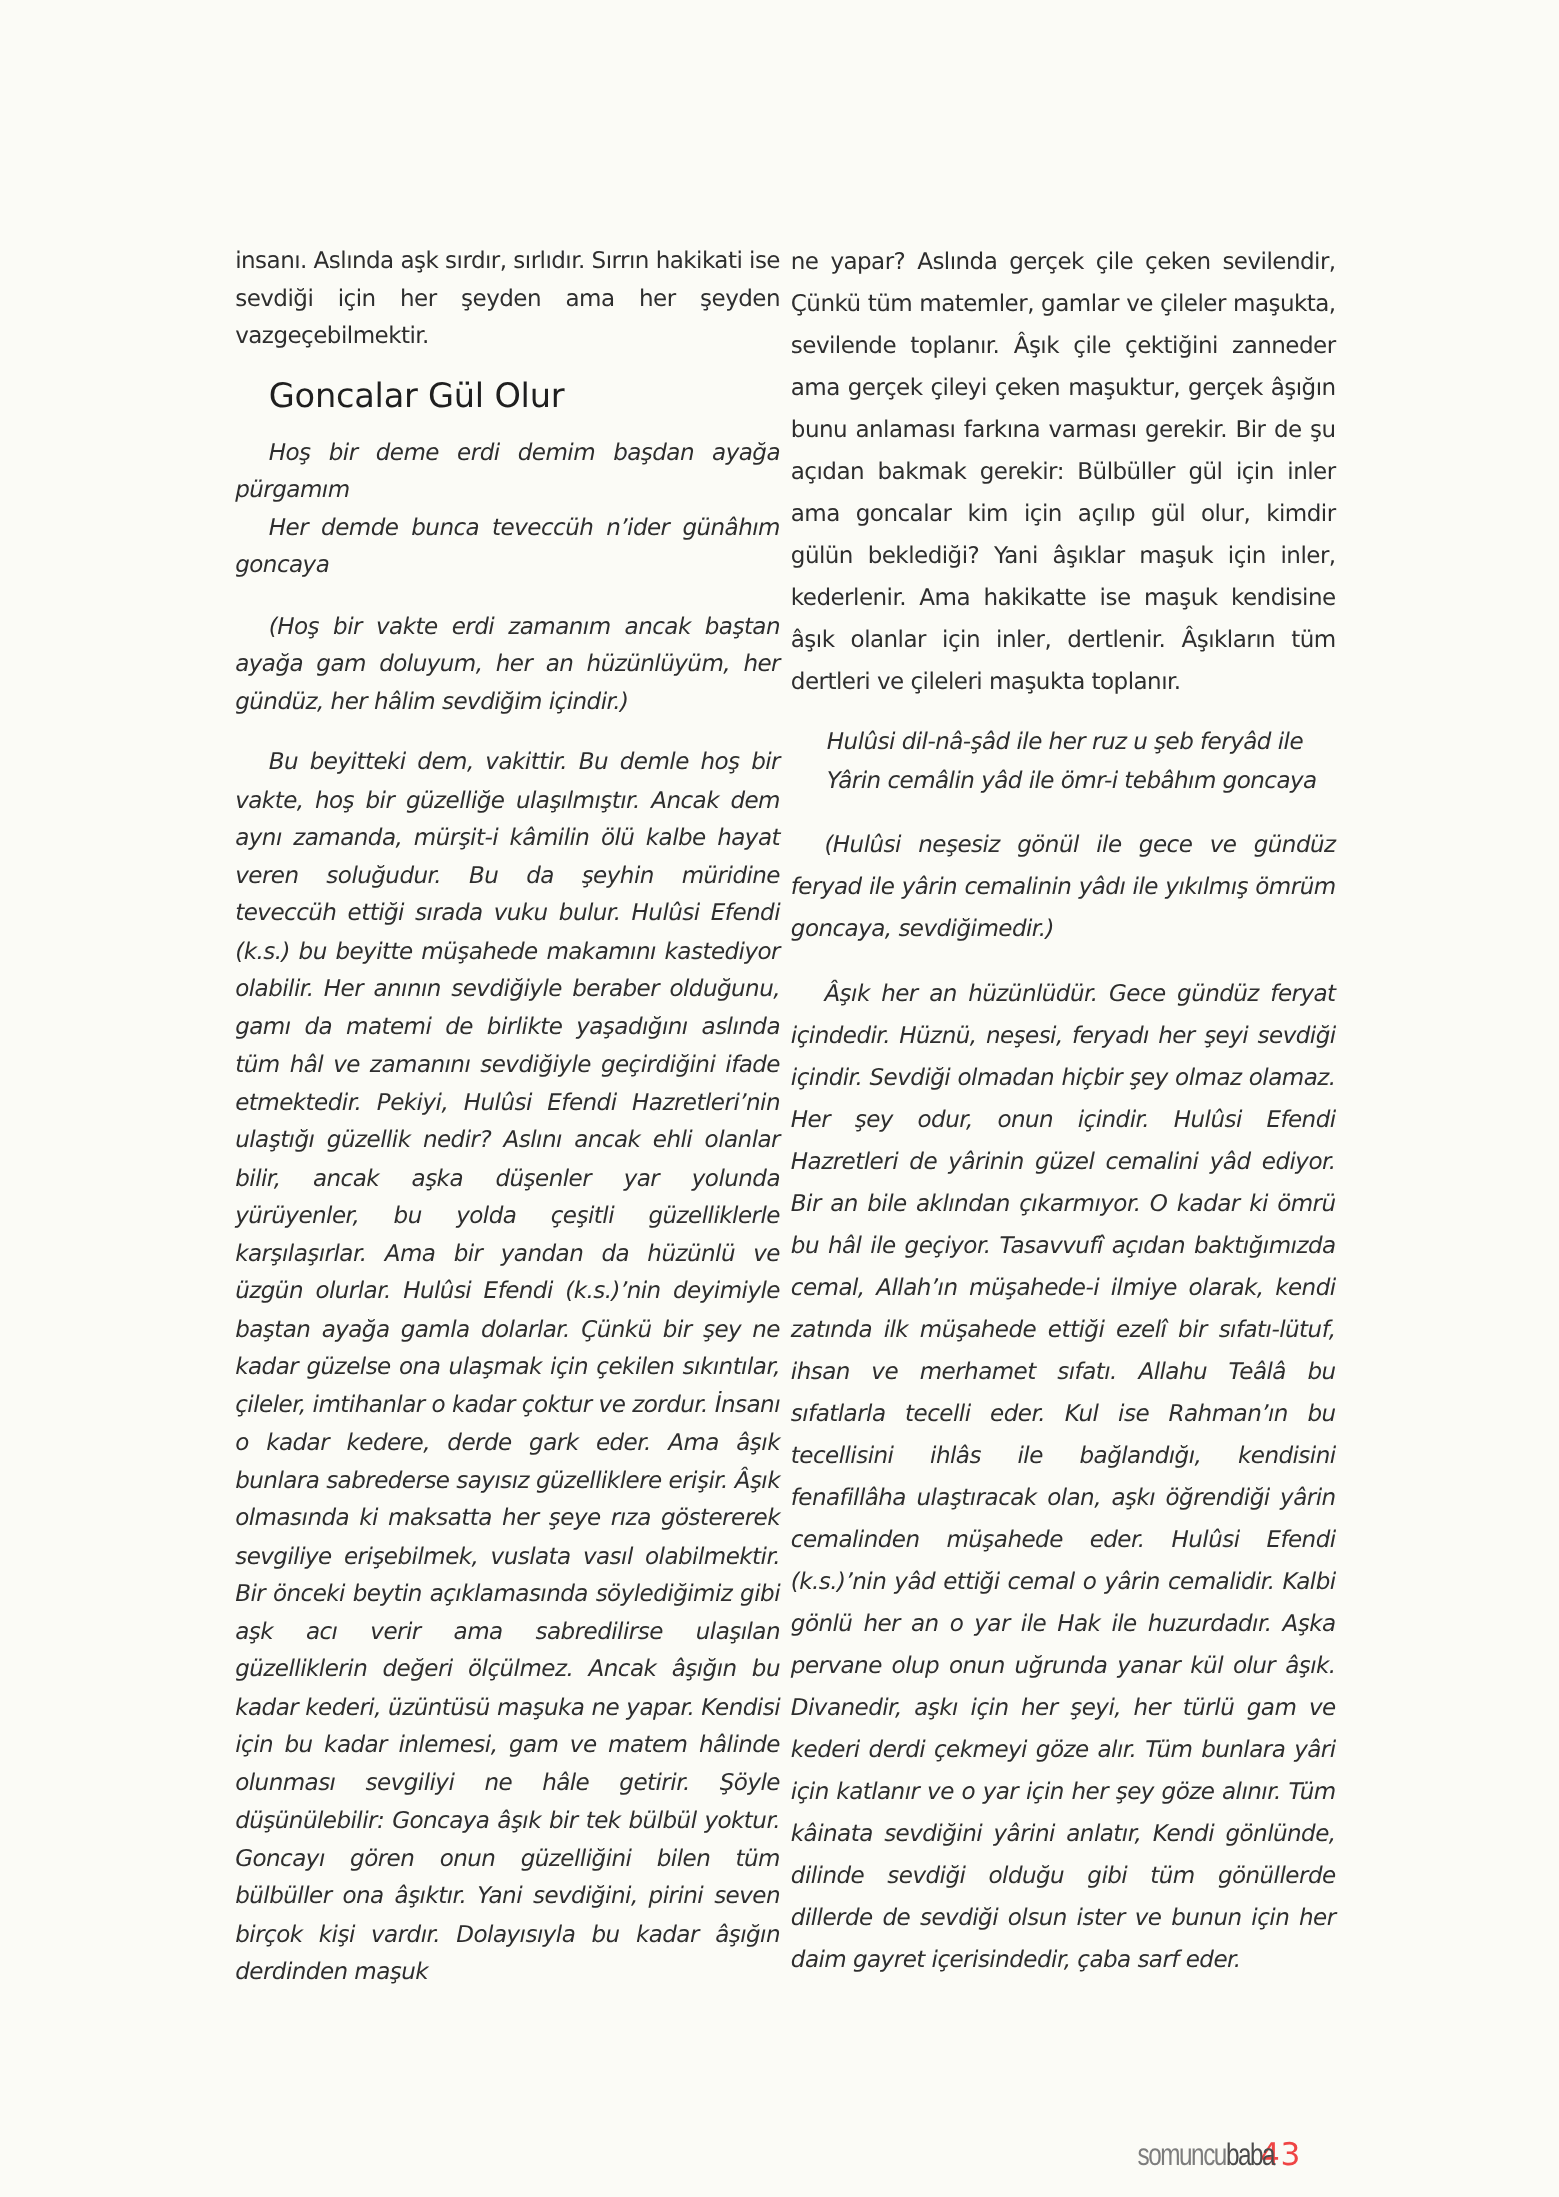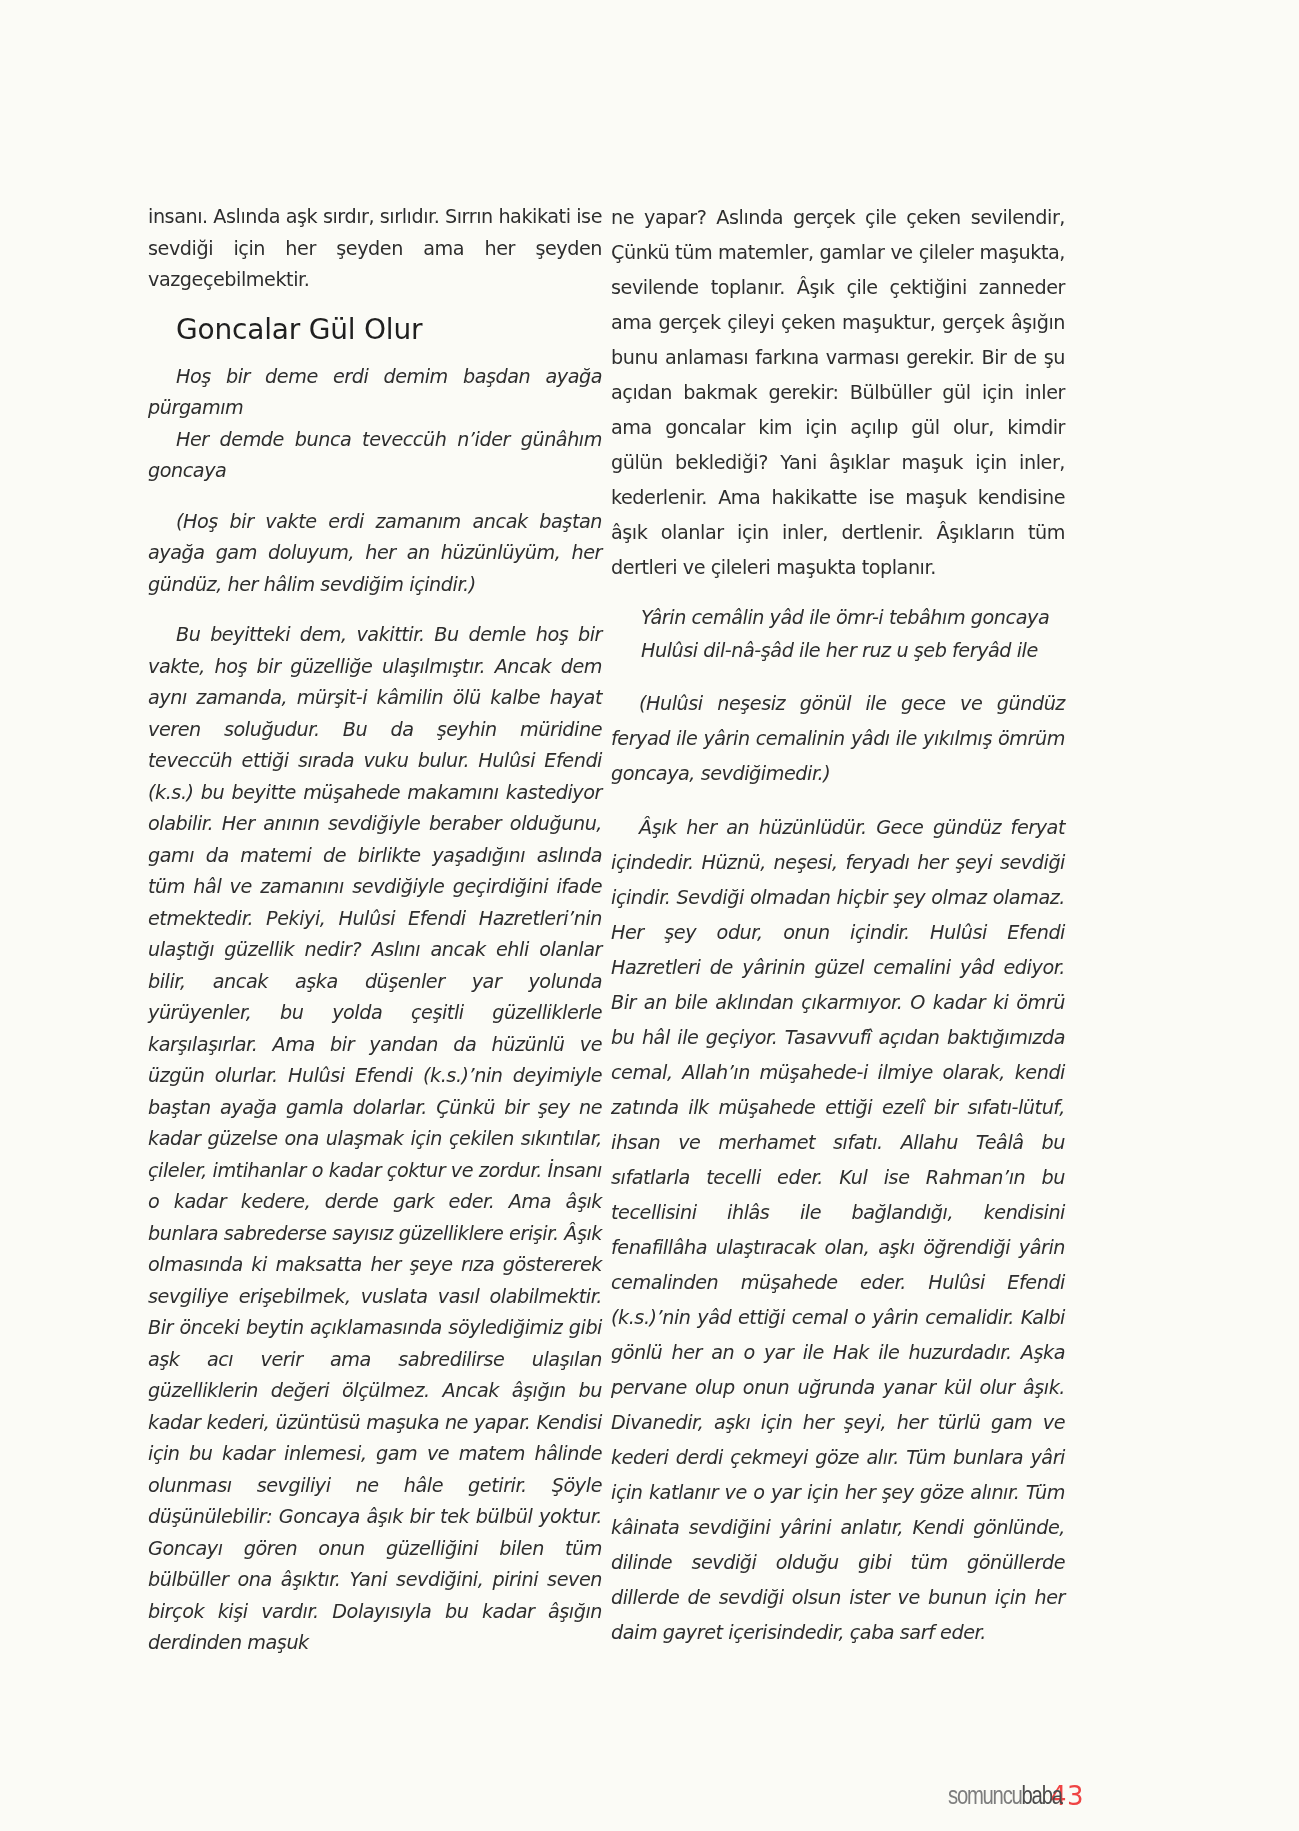--- a/index.html
+++ b/index.html
@@ -11,20 +11,21 @@
     font-family: "DejaVu Sans", sans-serif;
     color: #2e2e2e;
   }
   .col {
     position: absolute;
     top: 201px;
     width: 454px;
     font-size: 19.2px;
     letter-spacing: -0.45px;
     text-align: justify;
+    margin-left: 48px;
   }
   .col-left { left: 148px; line-height: 31.5px; }
   .col-right { left: 611px; line-height: 35px; top: 200px; }
   .col p { margin: 0; }
   .col .indent { text-indent: 28px; font-style: italic; }
   .col .gap { margin-top: 19px; }
   .heading {
     font-size: 28px;
     letter-spacing: -0.2px;
     font-weight: normal;
@@ -77,22 +78,22 @@
     <p class="indent">Hoş bir deme erdi demim başdan ayağa pürgamım</p>
     <p class="indent">Her demde bunca teveccüh n’ider günâhım goncaya</p>
   </div>
   <p class="indent gap">(Hoş bir vakte erdi zamanım ancak baştan ayağa gam doluyum, her an hüzünlüyüm, her gündüz, her hâlim sevdiğim içindir.)</p>
   <p class="indent gap">Bu beyitteki dem, vakittir. Bu demle hoş bir vakte, hoş bir güzelliğe ulaşılmıştır. Ancak dem aynı zamanda, mürşit-i kâmilin ölü kalbe hayat veren soluğudur. Bu da şeyhin müridine teveccüh ettiği sırada vuku bulur. Hulûsi Efendi (k.s.) bu beyitte müşahede makamını kastediyor olabilir. Her anının sevdiğiyle beraber olduğunu, gamı da matemi de birlikte yaşadığını aslında tüm hâl ve zamanını sevdiğiyle geçirdiğini ifade etmektedir. Pekiyi, Hulûsi Efendi Hazretleri’nin ulaştığı güzellik nedir? Aslını ancak ehli olanlar bilir, ancak aşka düşenler yar yolunda yürüyenler, bu yolda çeşitli güzelliklerle karşılaşırlar. Ama bir yandan da hüzünlü ve üzgün olurlar. Hulûsi Efendi (k.s.)’nin deyimiyle baştan ayağa gamla dolarlar. Çünkü bir şey ne kadar güzelse ona ulaşmak için çekilen sıkıntılar, çileler, imtihanlar o kadar çoktur ve zordur. İnsanı o kadar kedere, derde gark eder. Ama âşık bunlara sabrederse sayısız güzelliklere erişir. Âşık olmasında ki maksatta her şeye rıza göstererek sevgiliye erişebilmek, vuslata vasıl olabilmektir. Bir önceki beytin açıklamasında söylediğimiz gibi aşk acı verir ama sabredilirse ulaşılan güzelliklerin değeri ölçülmez. Ancak âşığın bu kadar kederi, üzüntüsü maşuka ne yapar. Kendisi için bu kadar inlemesi, gam ve matem hâlinde olunması sevgiliyi ne hâle getirir. Şöyle düşünülebilir: Goncaya âşık bir tek bülbül yoktur. Goncayı gören onun güzelliğini bilen tüm bülbüller ona âşıktır. Yani sevdiğini, pirini seven birçok kişi vardır. Dolayısıyla bu kadar âşığın derdinden maşuk</p>
 </div>
 
 <div class="col col-right" lang="tr">
   <p>ne yapar? Aslında gerçek çile çeken sevilendir, Çünkü tüm matemler, gamlar ve çileler maşukta, sevilende toplanır. Âşık çile çektiğini zanneder ama gerçek çileyi çeken maşuktur, gerçek âşığın bunu anlaması farkına varması gerekir. Bir de şu açıdan bakmak gerekir: Bülbüller gül için inler ama goncalar kim için açılıp gül olur, kimdir gülün beklediği? Yani âşıklar maşuk için inler, kederlenir. Ama hakikatte ise maşuk kendisine âşık olanlar için inler, dertlenir. Âşıkların tüm dertleri ve çileleri maşukta toplanır.</p>
   <div class="verse-right">
+    <p>Hulûsi dil-nâ-şâd ile her ruz u şeb feryâd ile</p>
     <p>Yârin cemâlin yâd ile ömr-i tebâhım goncaya</p>
-    <p>Hulûsi dil-nâ-şâd ile her ruz u şeb feryâd ile</p>
   </div>
   <p class="indent gap">(Hulûsi neşesiz gönül ile gece ve gündüz feryad ile yârin cemalinin yâdı ile yıkılmış ömrüm goncaya, sevdiğimedir.)</p>
   <p class="indent gap">Âşık her an hüzünlüdür. Gece gündüz feryat içindedir. Hüznü, neşesi, feryadı her şeyi sevdiği içindir. Sevdiği olmadan hiçbir şey olmaz olamaz. Her şey odur, onun içindir. Hulûsi Efendi Hazretleri de yârinin güzel cemalini yâd ediyor. Bir an bile aklından çıkarmıyor. O kadar ki ömrü bu hâl ile geçiyor. Tasavvufî açıdan baktığımızda cemal, Allah’ın müşahede-i ilmiye olarak, kendi zatında ilk müşahede ettiği ezelî bir sıfatı-lütuf, ihsan ve merhamet sıfatı. Allahu Teâlâ bu sıfatlarla tecelli eder. Kul ise Rahman’ın bu tecellisini ihlâs ile bağlandığı, kendisini fenafillâha ulaştıracak olan, aşkı öğrendiği yârin cemalinden müşahede eder. Hulûsi Efendi (k.s.)’nin yâd ettiği cemal o yârin cemalidir. Kalbi gönlü her an o yar ile Hak ile huzurdadır. Aşka pervane olup onun uğrunda yanar kül olur âşık. Divanedir, aşkı için her şeyi, her türlü gam ve kederi derdi çekmeyi göze alır. Tüm bunlara yâri için katlanır ve o yar için her şey göze alınır. Tüm kâinata sevdiğini yârini anlatır, Kendi gönlünde, dilinde sevdiği olduğu gibi tüm gönüllerde dillerde de sevdiği olsun ister ve bunun için her daim gayret içerisindedir, çaba sarf eder.</p>
 </div>
 
 <div class="footer">
   <span class="brand"><span>somuncu</span><span class="strong">baba</span></span>
   <span class="page-number" style="color: #ef4444;">43</span>
 </div>
 

